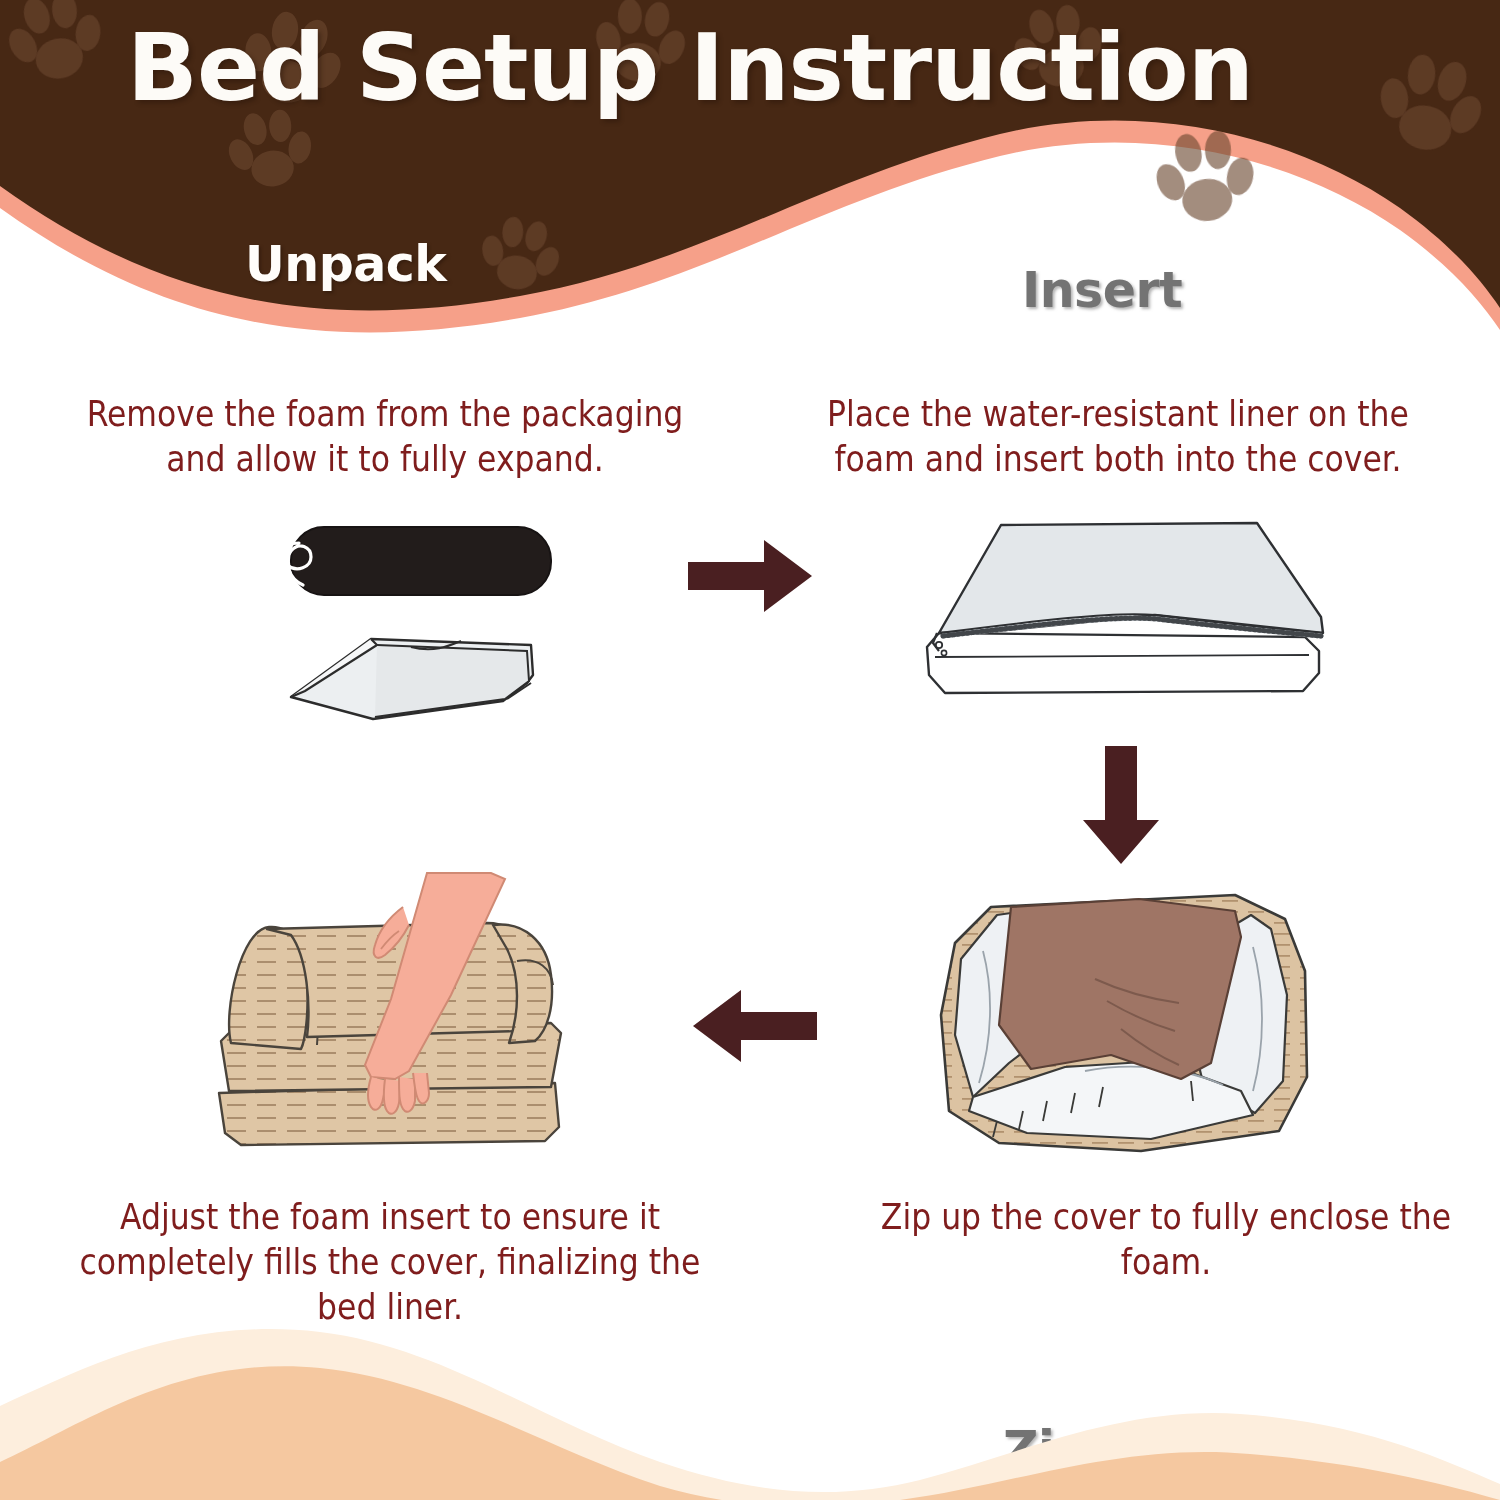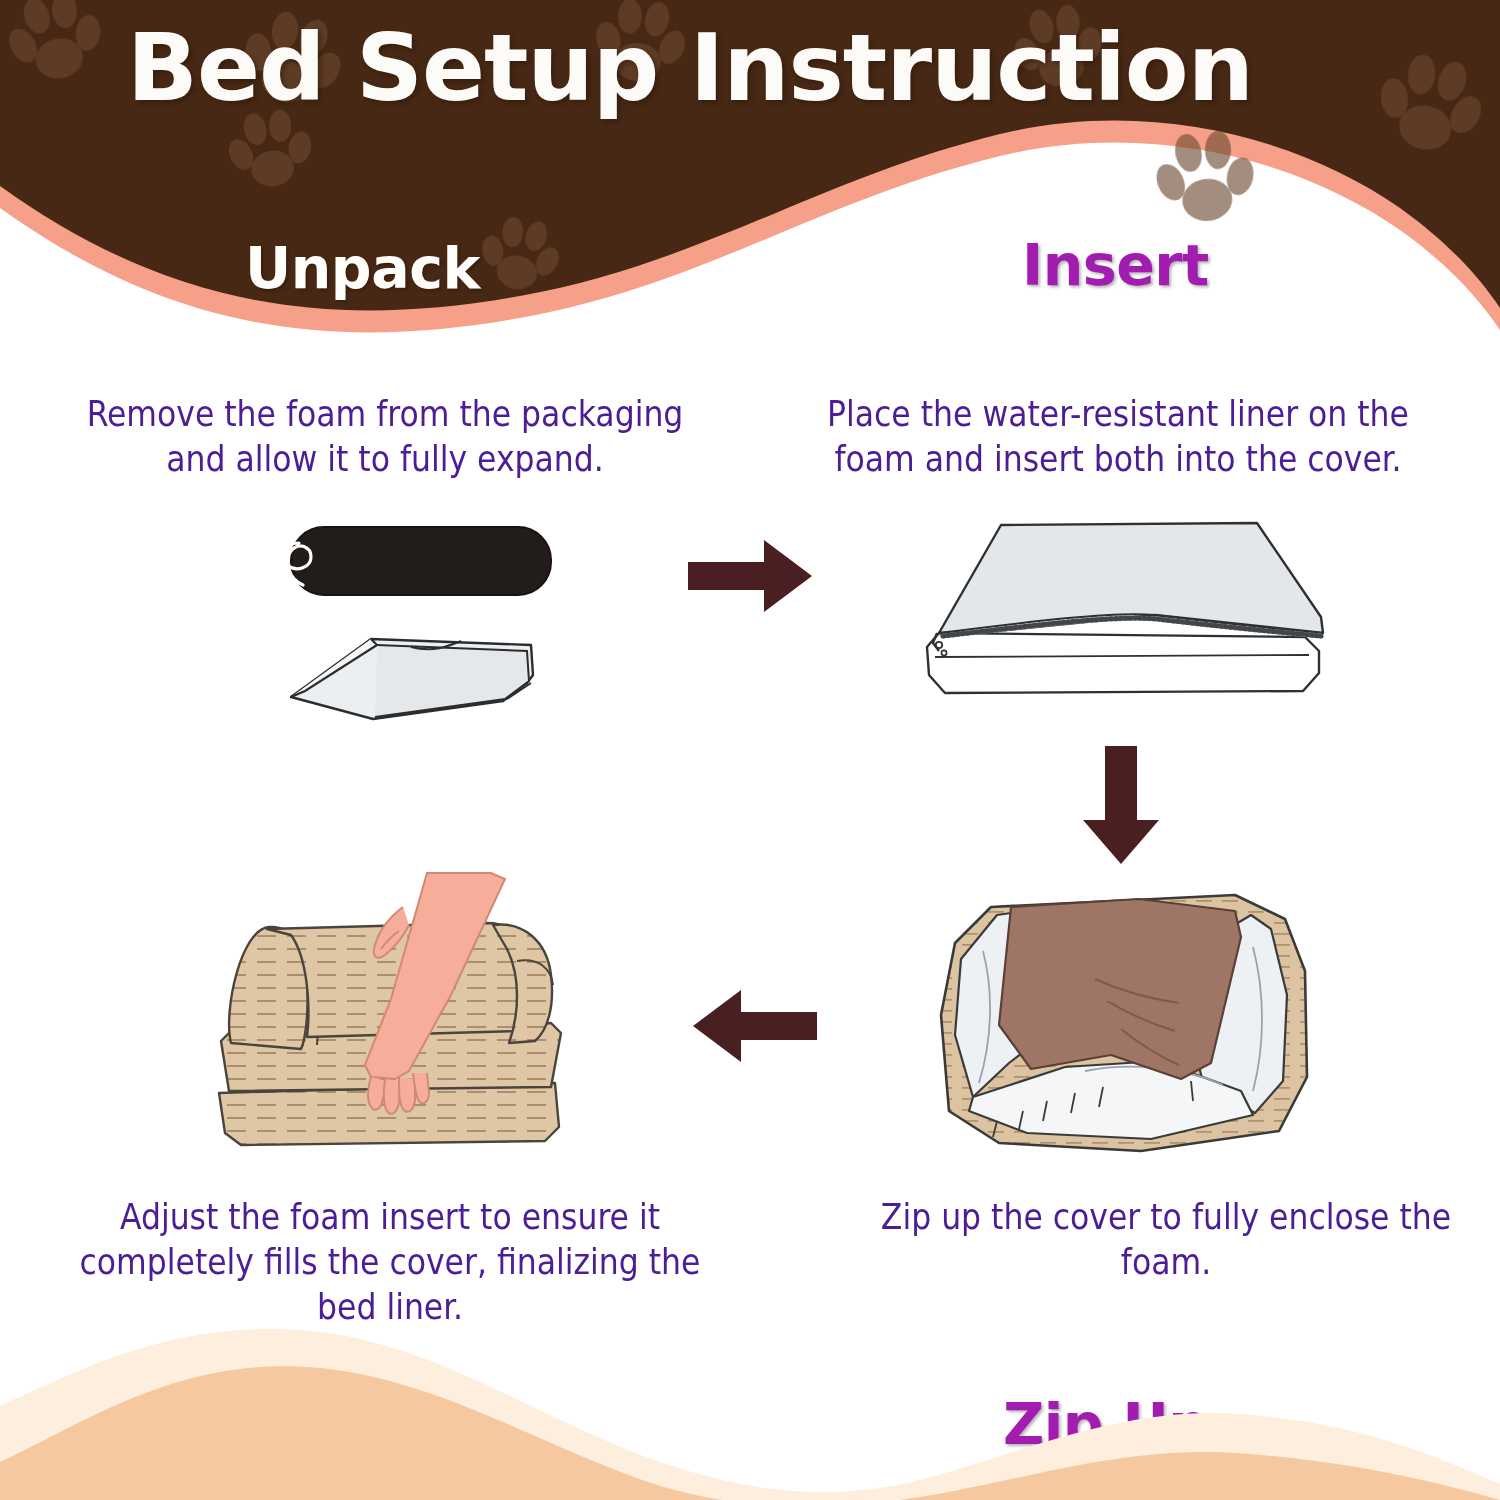--- a/index.html
+++ b/index.html
@@ -43,32 +43,33 @@
     color: #fdfbf7;
     letter-spacing: -1px;
     text-shadow: 3px 3px 4px rgba(40,20,8,0.45);
     white-space: nowrap;
   }
 
   .step-tag {
     position: absolute;
     font-family: "DejaVu Sans", sans-serif;
     font-weight: bold;
-    font-size: 57px;
+    font-size: 49px;
     line-height: 1;
     letter-spacing: -0.5px;
     white-space: nowrap;
   }
   .step-tag.light {
     color: #fffdfa;
     text-shadow: 2px 2px 3px rgba(40,20,8,0.5);
   }
   .step-tag.dark {
-    color: #a21caf;
+    color: #737373;
     text-shadow: 2px 2px 3px rgba(120,120,120,0.55);
+    margin-top: 29px;
   }
   #tag-unpack { left: 245px; top: 240px; }
   #tag-insert { left: 1022px; top: 237px; }
   #tag-fluff  { left: 300px; top: 1398px; }
   #tag-zipup  { left: 1003px; top: 1396px; }
 
   
   #footer-band {
     position: absolute;
     left: 0; bottom: 0;
@@ -77,21 +78,21 @@
     overflow: hidden;
   }
   #footer-svg { position: absolute; left: 0; top: 0; }
 
   
   .caption {
     position: absolute;
     font-family: "DejaVu Sans Condensed", "DejaVu Sans", sans-serif;
     font-size: 35px;
     line-height: 1.28;
-    color: #4c1d95;
+    color: #7f1d1d;
     text-align: center;
     font-stretch: condensed;
   }
   #cap-unpack { left: 60px;  top: 392px; width: 650px; }
   #cap-insert { left: 788px; top: 392px; width: 660px; }
   #cap-fluff  { left: 60px;  top: 1195px; width: 660px; }
   #cap-zipup  { left: 856px; top: 1195px; width: 620px; }
 
   
   .illo { position: absolute; }

